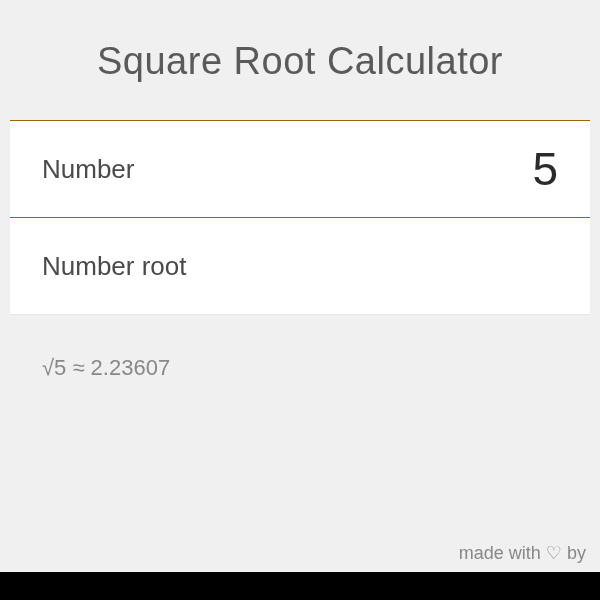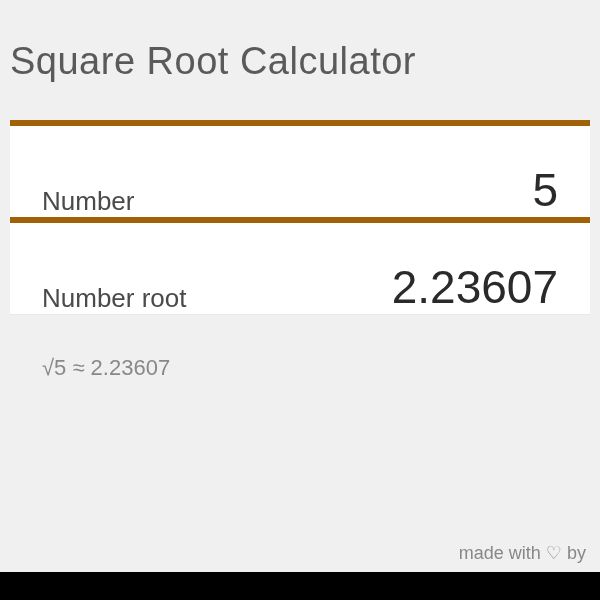--- a/index.html
+++ b/index.html
@@ -14,33 +14,33 @@
       font-family: -apple-system, BlinkMacSystemFont, "Segoe UI", Helvetica, Arial, sans-serif;
       overflow: hidden;
       position: relative;
     }
     .widget {
       width: 580px;
       margin: 10px auto 0;
       background: #f0f0f0;
     }
     .title {
-      text-align: left;
+      text-align: center;
       font-size: 38px;
       font-weight: 300;
       color: #5a5a5a;
       padding: 30px 0 38px;
       letter-spacing: 0.5px;
     }
     .row {
       display: flex;
-      align-items: flex-end;
+      align-items: center;
       justify-content: space-between;
       background: #ffffff;
-      border-top: 6px solid #a16207;
+      border-top: 1px solid #a16207;
       border-bottom: 1px solid #e8e8e8;
       padding: 0 32px;
       height: 98px;
       margin-top: -1px;
     }
     .row-label {
       font-size: 26px;
       font-weight: 400;
       color: #4a4a4a;
     }
@@ -79,21 +79,20 @@
 <div class="widget">
   <h1 class="title">Square Root Calculator</h1>
 
   <div class="row">
     <div class="row-label">Number</div>
     <div class="row-value">5</div>
   </div>
 
   <div class="row">
     <div class="row-label">Number root</div>
-    <div class="row-value">2.23607</div>
   </div>
 
   <div class="summary">√5 ≈ 2.23607</div>
 </div>
 
 <div class="footer">made with ♡ by</div>
 
 <div class="black-bar"></div>
 
 </body></html>

